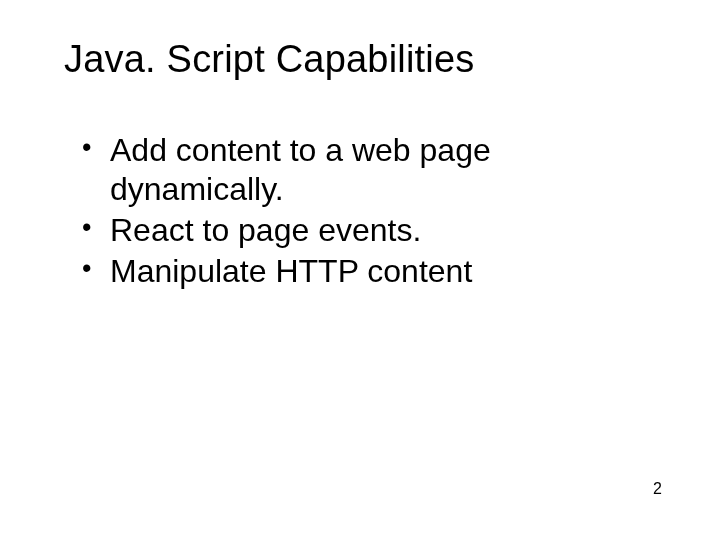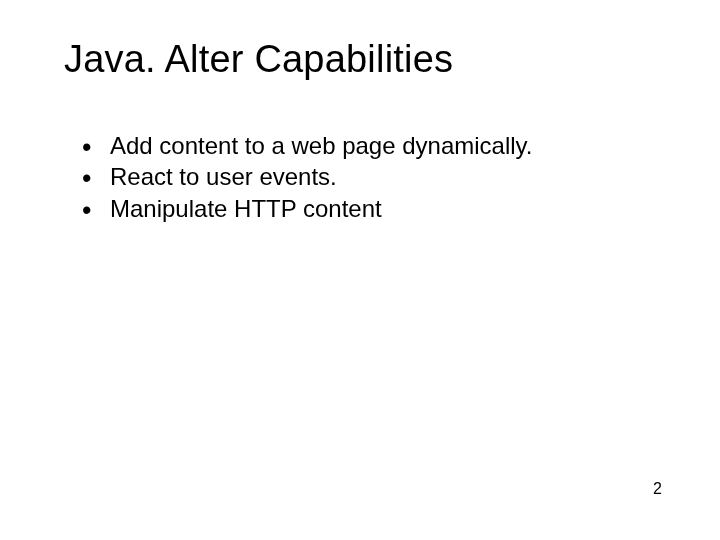--- a/index.html
+++ b/index.html
@@ -25,21 +25,21 @@
     font-weight: 400;
     margin: 0 0 50px 0;
     letter-spacing: 0.2px;
   }
   ul.bullets {
     list-style: none;
     margin: 0;
     padding: 0 0 0 18px;
   }
   ul.bullets li {
-    font-size: 24px;
+    font-size: 32px;
     line-height: 1.22;
     margin: 0 0 2px 0;
     position: relative;
     padding-left: 28px;
   }
   ul.bullets li::before {
     content: "•";
     position: absolute;
     left: 0;
     top: 0;
@@ -50,20 +50,20 @@
     right: 58px;
     bottom: 42px;
     font-size: 16px;
     color: #000;
   }
 </style>
 </head>
 <body>
 
 <div class="slide">
-  <h1 class="title">Java. Alter Capabilities</h1>
+  <h1 class="title">Java. Script Capabilities</h1>
   <ul class="bullets">
     <li>Add content to a web page dynamically.</li>
-    <li>React to user events.</li>
+    <li>React to page events.</li>
     <li>Manipulate HTTP content</li>
   </ul>
   <div class="page-num">2</div>
 </div>
 
 </body></html>

